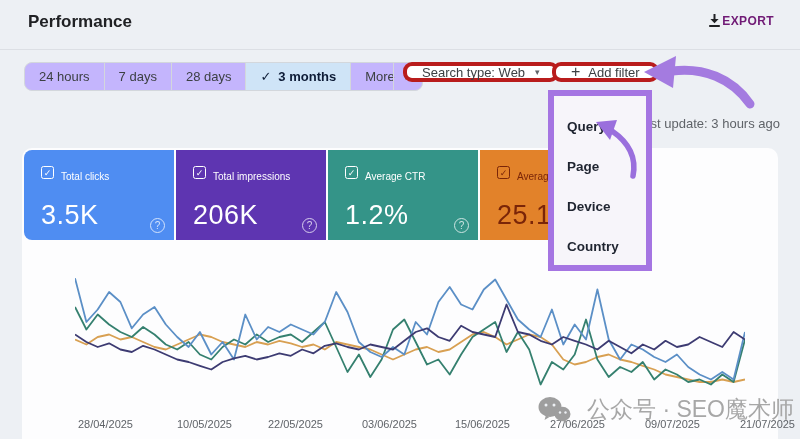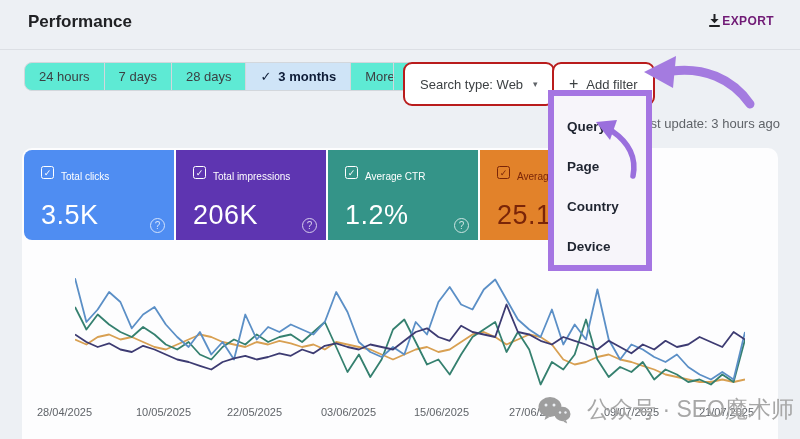--- a/index.html
+++ b/index.html
@@ -21,42 +21,42 @@
     color:#701a75; cursor:pointer;
   }
   .header-divider {
     position:absolute; left:0; top:49px; width:800px; height:1px;
     background:#dcdfe4;
   }
   
   .range-group {
     position:absolute; left:24px; top:62px; height:29px;
     display:inline-flex; align-items:stretch;
-    background:#5eead4; border:1px solid #d3d7dc; border-radius:8px;
+    background:#c4b5fd; border:1px solid #d3d7dc; border-radius:8px;
     overflow:hidden; font-size:13px; color:#3c4043;
   }
   .range-seg {
     display:flex; align-items:center; gap:7px;
     padding:0 14px; border-left:1px solid #d3d7dc; cursor:pointer;
     white-space:nowrap;
   }
   .range-seg:first-child { border-left:none; }
   .range-seg.selected {
     background:#cfe4f7; color:#0d1b36; font-weight:700;
   }
   .check-glyph { font-size:13px; font-weight:400; }
   .caret { font-size:9px; color:#5f6368; margin-left:2px; }
   .v-divider {
     position:absolute; left:393px; top:63px; width:1px; height:27px;
     background:#d3d7dc;
   }
   .pill {
-    position:absolute; top:62px; height:44px;
+    position:absolute; top:62px; height:20px;
     display:inline-flex; align-items:center; gap:8px;
-    background:#fff; border:2px solid #b91c1c; border-radius:9px;
+    background:#fff; border:4px solid #b91c1c; border-radius:9px;
     padding:0 15px; font-size:13px; color:#3c4043; cursor:pointer;
     white-space:nowrap;
   }
   .pill-search { left:403px; }
   .pill-addfilter { left:552px; }
   .plus-glyph { font-size:16px; font-weight:400; color:#3c4043; }
   .last-update {
     position:absolute; right:20px; top:116px;
     font-size:13px; color:#5f6368; z-index:2; white-space:nowrap;
   }
@@ -93,22 +93,22 @@
     padding:10px 0 0 13px;
   }
   .filter-menu-item {
     height:40px; display:flex; align-items:center;
     font-size:13.5px; font-weight:700; color:#1f2430; cursor:pointer;
   }
   
   .chart-svg { position:absolute; left:75px; top:272px; z-index:2; }
   .x-axis { position:absolute; top:406px; left:0; width:800px; z-index:2; }
   .x-label {
-    position:absolute; width:96px; text-align:left;
-    font-size:11px; color:#5f6368;
+    position:absolute; width:96px; text-align:right;
+    font-size:11px; color:#5f6368;margin-top:12px;
   }
   
   .arrows { position:absolute; left:0; top:0; z-index:10; pointer-events:none; }
   
   .watermark {
     position:absolute; left:538px; top:394px; z-index:6;
     display:flex; align-items:center; gap:16px;
     color:#a7a7a7; font-size:23px; white-space:nowrap;
   }
 </style>
@@ -191,22 +191,22 @@
       <span class="card-label">Average position</span>
     </div>
     <div class="card-value">25.1</div>
     <div class="card-help">?</div>
   </div>
 </div>
 
 <div class="filter-menu">
   <div class="filter-menu-item">Query</div>
   <div class="filter-menu-item">Page</div>
+  <div class="filter-menu-item">Device</div>
   <div class="filter-menu-item">Country</div>
-  <div class="filter-menu-item">Device</div>
 </div>
 
 <svg id="chart" class="chart-svg" width="670" height="125" viewBox="0 0 670 125">
     <polyline points="0.0,67.5 11.4,72.5 22.7,65.0 34.1,62.5 45.4,67.5 56.8,65.0 68.1,70.0 79.5,75.0 90.8,77.5 102.2,72.5 113.6,67.5 124.9,62.5 136.3,65.0 147.6,70.0 159.0,72.5 170.3,75.0 181.7,70.0 193.1,72.5 204.4,68.8 215.8,71.3 227.1,75.0 238.5,72.5 249.8,77.5 261.2,70.0 272.5,72.5 283.9,75.0 295.3,77.5 306.6,82.5 318.0,87.5 329.3,82.5 340.7,77.5 352.0,75.0 363.4,80.0 374.7,77.5 386.1,70.0 397.5,62.5 408.8,60.0 420.2,65.0 431.5,72.5 442.9,67.5 454.2,62.5 465.6,65.0 476.9,72.5 488.3,87.5 499.7,92.5 511.0,90.0 522.4,85.0 533.7,82.5 545.1,87.5 556.4,90.0 567.8,93.8 579.2,97.5 590.5,102.5 601.9,105.0 613.2,107.5 624.6,110.0 635.9,110.0 647.3,107.5 658.6,110.0 670.0,107.5" fill="none" stroke="#d8a052" stroke-width="1.8" stroke-linejoin="round"></polyline>
     <polyline points="0.0,35.0 11.4,57.5 22.7,42.5 34.1,52.5 45.4,60.0 56.8,65.0 68.1,55.0 79.5,62.5 90.8,72.5 102.2,77.5 113.6,70.0 124.9,82.5 136.3,87.5 147.6,75.0 159.0,67.5 170.3,72.5 181.7,62.5 193.1,70.0 204.4,65.0 215.8,62.5 227.1,70.0 238.5,60.0 249.8,50.0 261.2,75.0 272.5,100.0 283.9,82.5 295.3,105.0 306.6,87.5 318.0,57.5 329.3,47.5 340.7,70.0 352.0,92.5 363.4,87.5 374.7,102.5 386.1,82.5 397.5,65.0 408.8,57.5 420.2,50.0 431.5,80.0 442.9,60.0 454.2,77.5 465.6,112.5 476.9,90.0 488.3,97.5 499.7,82.5 511.0,47.5 522.4,87.5 533.7,105.0 545.1,95.0 556.4,100.0 567.8,90.0 579.2,107.5 590.5,97.5 601.9,102.5 613.2,110.0 624.6,107.5 635.9,112.5 647.3,102.5 658.6,110.0 670.0,67.5" fill="none" stroke="#35806f" stroke-width="1.8" stroke-linejoin="round"></polyline>
     <polyline points="0.0,6.3 11.4,50.0 22.7,37.5 34.1,20.0 45.4,30.0 56.8,56.3 68.1,42.5 79.5,35.0 90.8,52.5 102.2,65.0 113.6,75.0 124.9,60.0 136.3,82.5 147.6,70.0 159.0,87.5 170.3,42.5 181.7,67.5 193.1,55.0 204.4,60.0 215.8,52.5 227.1,57.5 238.5,62.5 249.8,50.0 261.2,20.0 272.5,40.0 283.9,70.0 295.3,80.0 306.6,85.0 318.0,75.0 329.3,82.5 340.7,50.0 352.0,62.5 363.4,30.0 374.7,15.0 386.1,32.5 397.5,37.5 408.8,17.5 420.2,7.5 431.5,27.5 442.9,47.5 454.2,57.5 465.6,65.0 476.9,37.5 488.3,72.5 499.7,52.5 511.0,67.5 522.4,17.5 533.7,67.5 545.1,87.5 556.4,72.5 567.8,77.5 579.2,85.0 590.5,90.0 601.9,82.5 613.2,95.0 624.6,102.5 635.9,107.5 647.3,100.0 658.6,107.5 670.0,60.0" fill="none" stroke="#5b8fc6" stroke-width="1.8" stroke-linejoin="round"></polyline>
     <polyline points="0.0,62.5 11.4,70.0 22.7,75.0 34.1,71.3 45.4,77.5 56.8,80.0 68.1,73.8 79.5,77.5 90.8,82.5 102.2,87.5 113.6,90.0 124.9,93.8 136.3,97.5 147.6,90.0 159.0,86.3 170.3,83.8 181.7,87.5 193.1,85.0 204.4,81.3 215.8,83.8 227.1,77.5 238.5,81.3 249.8,73.8 261.2,71.3 272.5,75.0 283.9,77.5 295.3,72.5 306.6,75.0 318.0,77.5 329.3,68.8 340.7,60.0 352.0,56.3 363.4,65.0 374.7,68.8 386.1,53.8 397.5,60.0 408.8,62.5 420.2,65.0 431.5,32.5 442.9,60.0 454.2,62.5 465.6,68.8 476.9,72.5 488.3,65.0 499.7,68.8 511.0,72.5 522.4,77.5 533.7,68.8 545.1,75.0 556.4,81.3 567.8,72.5 579.2,77.5 590.5,68.8 601.9,75.0 613.2,72.5 624.6,65.0 635.9,70.0 647.3,75.0 658.6,60.0 670.0,67.5" fill="none" stroke="#3d3b72" stroke-width="1.8" stroke-linejoin="round"></polyline>
   </svg>
 
 <div class="x-axis">

